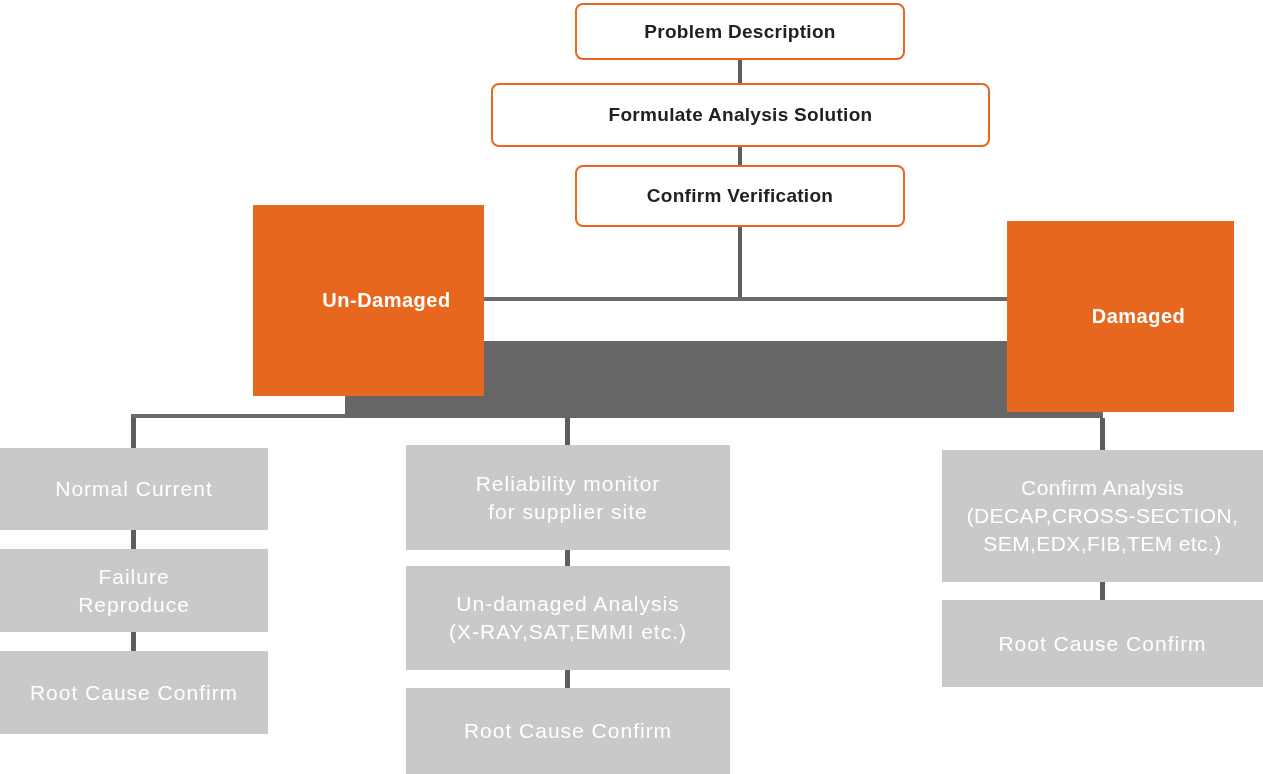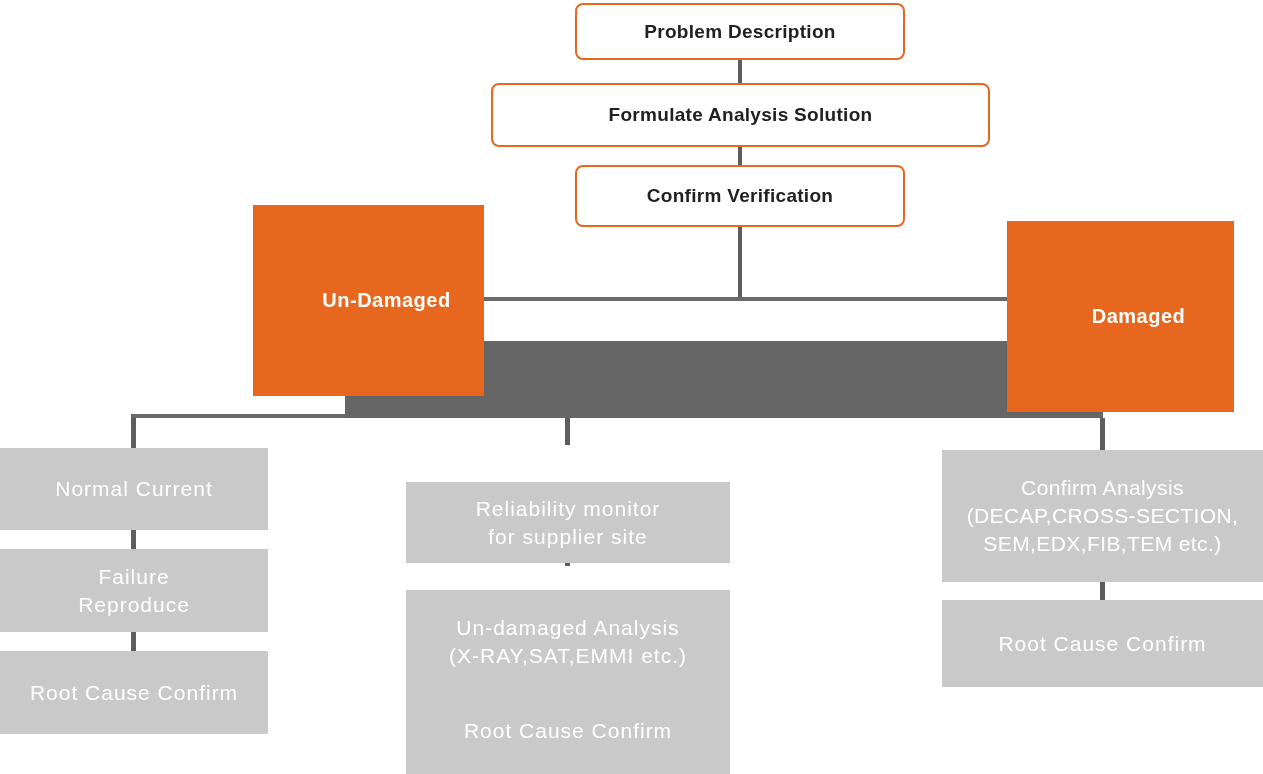--- a/index.html
+++ b/index.html
@@ -71,22 +71,22 @@
     color:#ffffff;
     font-size:21px;
     letter-spacing:1px;
     line-height:28px;
     white-space:pre-line;
     z-index:2;
   }
   #l1{left:0;top:448px;width:268px;height:82px;}
   #l2{left:0;top:549px;width:268px;height:83px;}
   #l3{left:0;top:651px;width:268px;height:83px;}
-  #m1{left:406px;top:445px;width:324px;height:81px;margin-top:37px;}
-  #m2{left:406px;top:566px;width:324px;height:104px;margin-top:24px;}
+  #m1{left:406px;top:445px;width:324px;height:105px;}
+  #m2{left:406px;top:566px;width:324px;height:104px;}
   #m3{left:406px;top:688px;width:324px;height:86px;}
   #r1{left:942px;top:450px;width:321px;height:132px;letter-spacing:.4px;}
   #r2{left:942px;top:600px;width:321px;height:87px;}
 </style>
 </head>
 <body>
 
 <div id="stage">
 
   <div class="step-box" id="box-problem">Problem Description</div>

